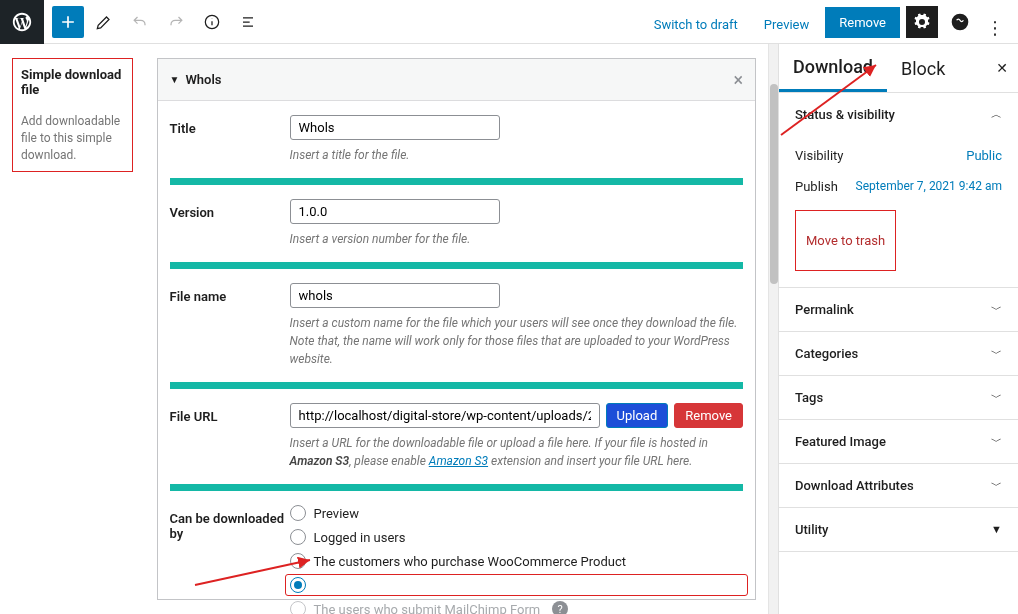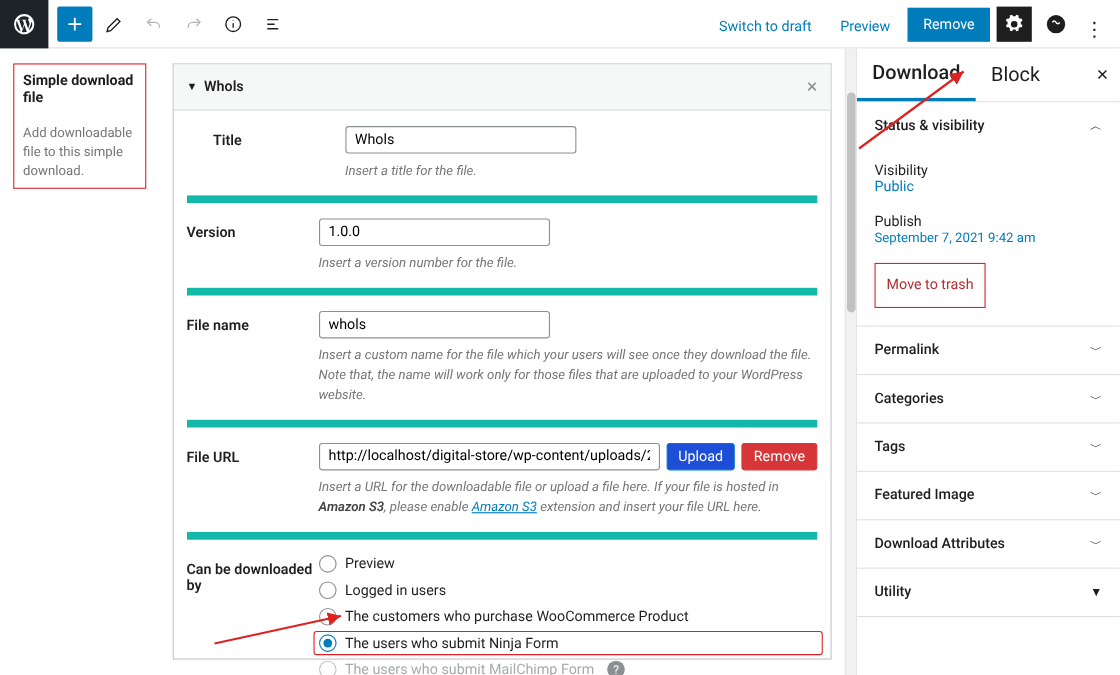--- a/index.html
+++ b/index.html
@@ -28,21 +28,21 @@
 .side-meta p { font-size: 12px; color: #757575; line-height: 1.4; }
 
 .panel { flex: 1; border: 1px solid #c3c4c7; background: #fff; }
 .panel-head { padding: 10px 12px; border-bottom: 1px solid #dcdcde; background: #f6f7f7; display: flex; align-items: center; }
 .panel-head .caret { margin-right: 6px; font-size: 10px; }
 .panel-head h2 { font-size: 13px; font-weight: 600; flex: 1; }
 .panel-head .close { color: #8c8f94; font-size: 18px; cursor: pointer; }
 .panel-body { padding: 0 12px 12px; }
 
 .field-row { display: flex; padding: 14px 0; border-top: 7px solid #14b8a6; }
-.field-row:first-child { border-top: none; margin-left: 24px; }
+.field-row:first-child { border-top: none; }
 .field-label { width: 120px; font-size: 13px; font-weight: 600; padding-top: 6px; }
 .field-control { flex: 1; }
 .field-control input[type=text] { width: 210px; padding: 4px 8px; border: 1px solid #8c8f94; border-radius: 3px; font-size: 13px; }
 .field-control input[type=text].wide { width: 310px; }
 .field-help { color: #757575; font-size: 12px; margin-top: 6px; line-height: 1.5; font-style: italic; }
 .field-help a { color: #007cba; text-decoration: underline; }
 .field-help b { font-weight: 600; color: #444; }
 
 .url-row { display: flex; gap: 6px; }
 .url-row input { flex: 1; }
@@ -61,23 +61,23 @@
 
 .right-panel { width: 240px; border-left: 1px solid #e0e0e0; background: #fff; overflow-y: auto; }
 .rp-tabs { display: flex; border-bottom: 1px solid #e0e0e0; align-items: center; }
 .rp-tab { padding: 12px 14px; font-size: 18px; cursor: pointer; }
 .rp-tab.active { border-bottom: 3px solid #007cba; font-weight: 500; }
 .rp-close { margin-left: auto; padding: 10px; cursor: pointer; font-size: 14px; }
 .rp-section { border-bottom: 1px solid #e0e0e0; }
 .rp-head { padding: 14px 16px; display: flex; align-items: center; cursor: pointer; font-size: 13px; font-weight: 500; }
 .rp-head .chev { margin-left: auto; font-size: 11px; }
 .rp-content { padding: 4px 16px 16px; }
-.rp-line { display: flex; justify-content: space-between; padding: 8px 0; font-size: 13px; flex-direction: column; }
+.rp-line { display: flex; justify-content: space-between; padding: 8px 0; font-size: 13px; }
 .rp-line .val { color: #007cba; }
-.trash-btn { border: 1px solid #d22; color: #b32d2e; background: transparent; padding: 12px 10px; cursor: pointer; font-size: 13px; margin-top: 8px; }
+.trash-btn { border: 1px solid #d22; color: #b32d2e; background: transparent; padding: 22px 10px; cursor: pointer; font-size: 13px; margin-top: 8px; }
 
 .scrollbar-fake { width: 10px; background: #f1f1f1; border-left: 1px solid #e4e4e4; }
 .scrollbar-fake .thumb { width: 8px; height: 200px; background: #c1c1c1; margin: 40px auto; border-radius: 4px; }
 
 .red-arrow { position: absolute; pointer-events: none; }
 .arrow-update { top: 60px; left: 776px; width: 110px; height: 80px; }
 .arrow-ninja { top: 550px; left: 190px; width: 130px; height: 40px; }
 </style>
 </head>
 <body>
@@ -206,21 +206,20 @@
               <label class="radio-item">
                   <span class="radio-circle"></span>
                   <span>Logged in users</span>
                 </label>
               <label class="radio-item">
                   <span class="radio-circle"></span>
                   <span>The customers who purchase WooCommerce Product</span>
                 </label>
               <label class="radio-item highlight">
                   <span class="radio-circle checked"></span>
-                  <span>The users who submit Ninja Form</span>
                 </label>
               <label class="radio-item disabled">
                   <span class="radio-circle"></span>
                   <span>The users who submit MailChimp Form</span>
                   <span class="help-dot">?</span>
                 </label>
               <label class="radio-item disabled">
                   <span class="radio-circle"></span>
                   <span>The users who submit WPForm</span>
                   <span class="help-dot">?</span>

